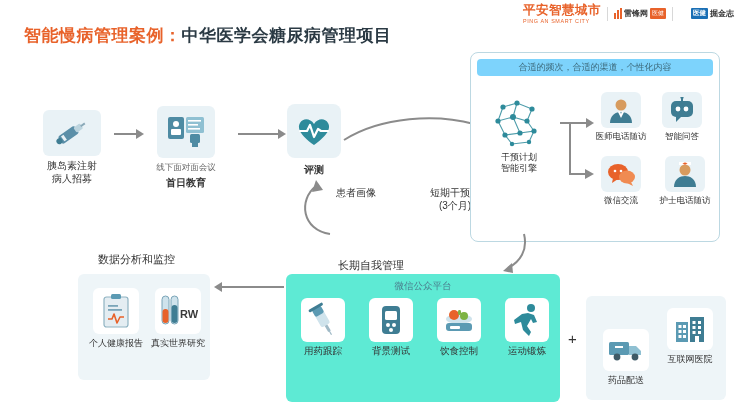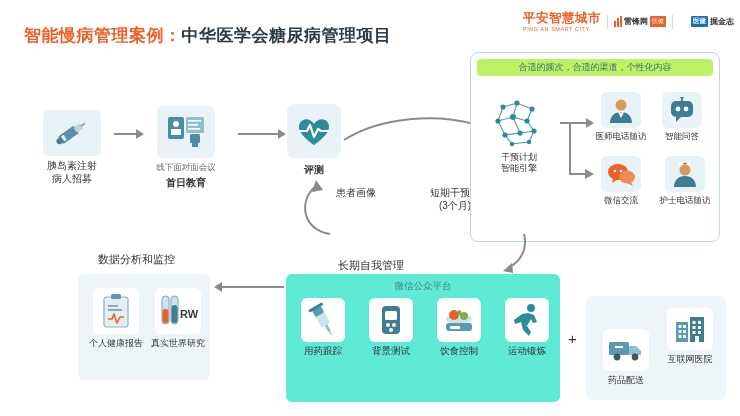--- a/index.html
+++ b/index.html
@@ -24,21 +24,21 @@
   
   .header-bar {
     position: absolute;
     top: 0; left: 0;
     width: 740px;
     height: 26px;
     background: #ffffff;
   }
   .brand-group {
     position: absolute;
-    top: 12px;
+    top: 4px;
     right: 6px;
     display: flex;
     align-items: center;
     gap: 6px;
   }
   .brand-pa {
     display: flex;
     flex-direction: column;
     align-items: flex-start;
     line-height: 1;
@@ -170,21 +170,21 @@
     position: absolute;
     border: 1px solid #bcd8e2;
     border-radius: 8px;
     background: #ffffff;
   }
   .panel-header {
     position: absolute;
     left: 6px; right: 6px;
     top: 6px;
     height: 17px;
-    background: #bef264;
+    background: #7dd3fc;
     border-radius: 4px;
     font-size: 9px;
     color: #3d6b7d;
     display: flex;
     align-items: center;
     justify-content: center;
   }
 
   
   .band {

